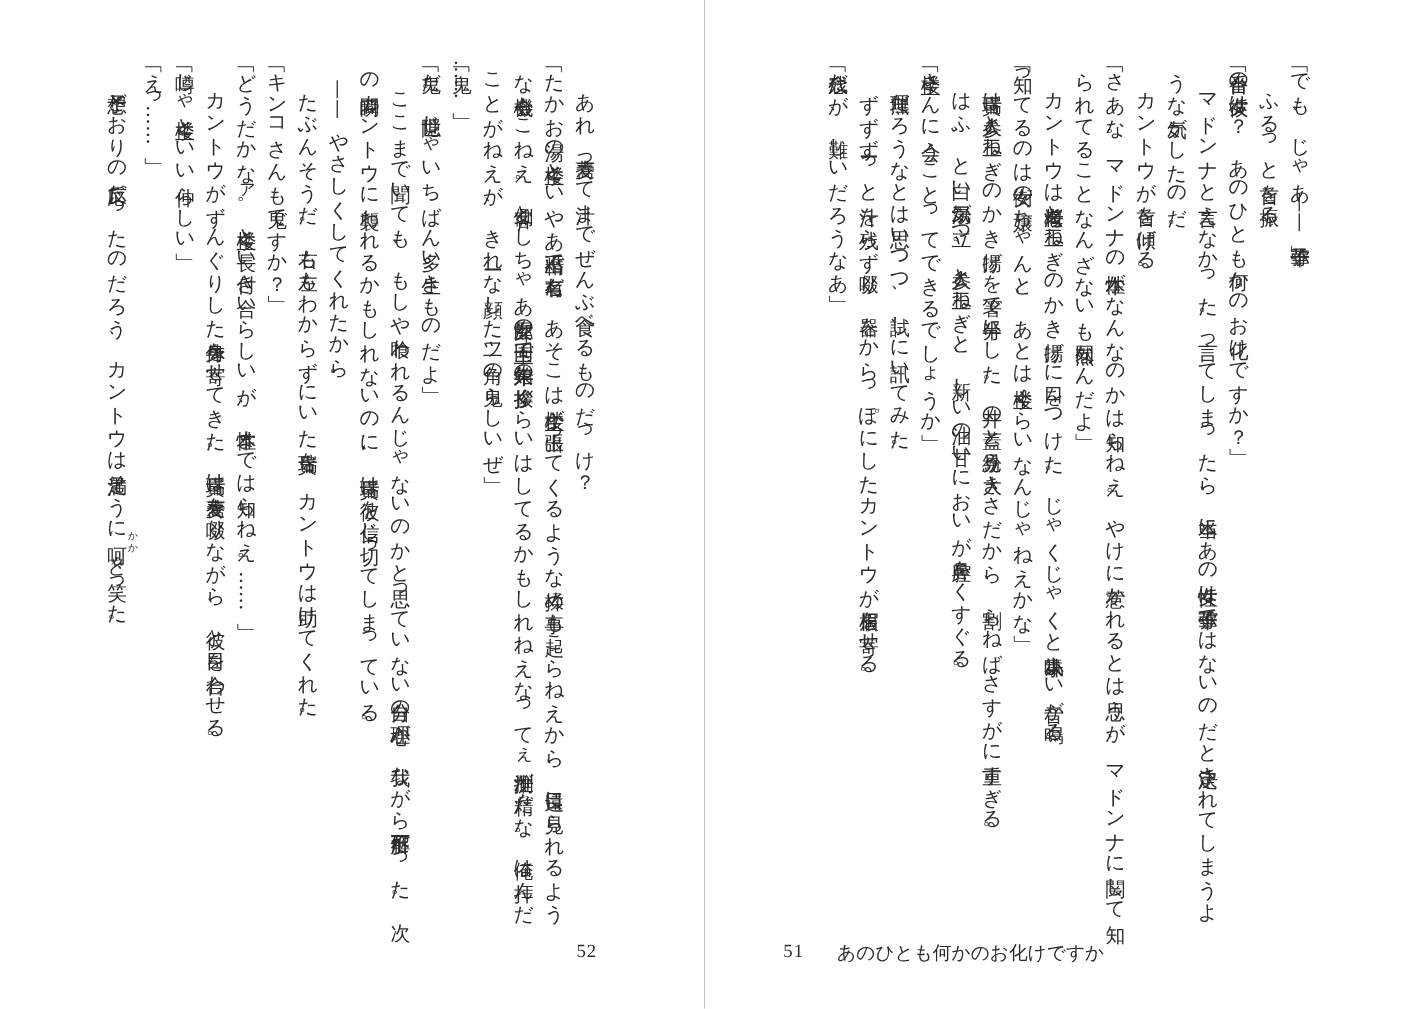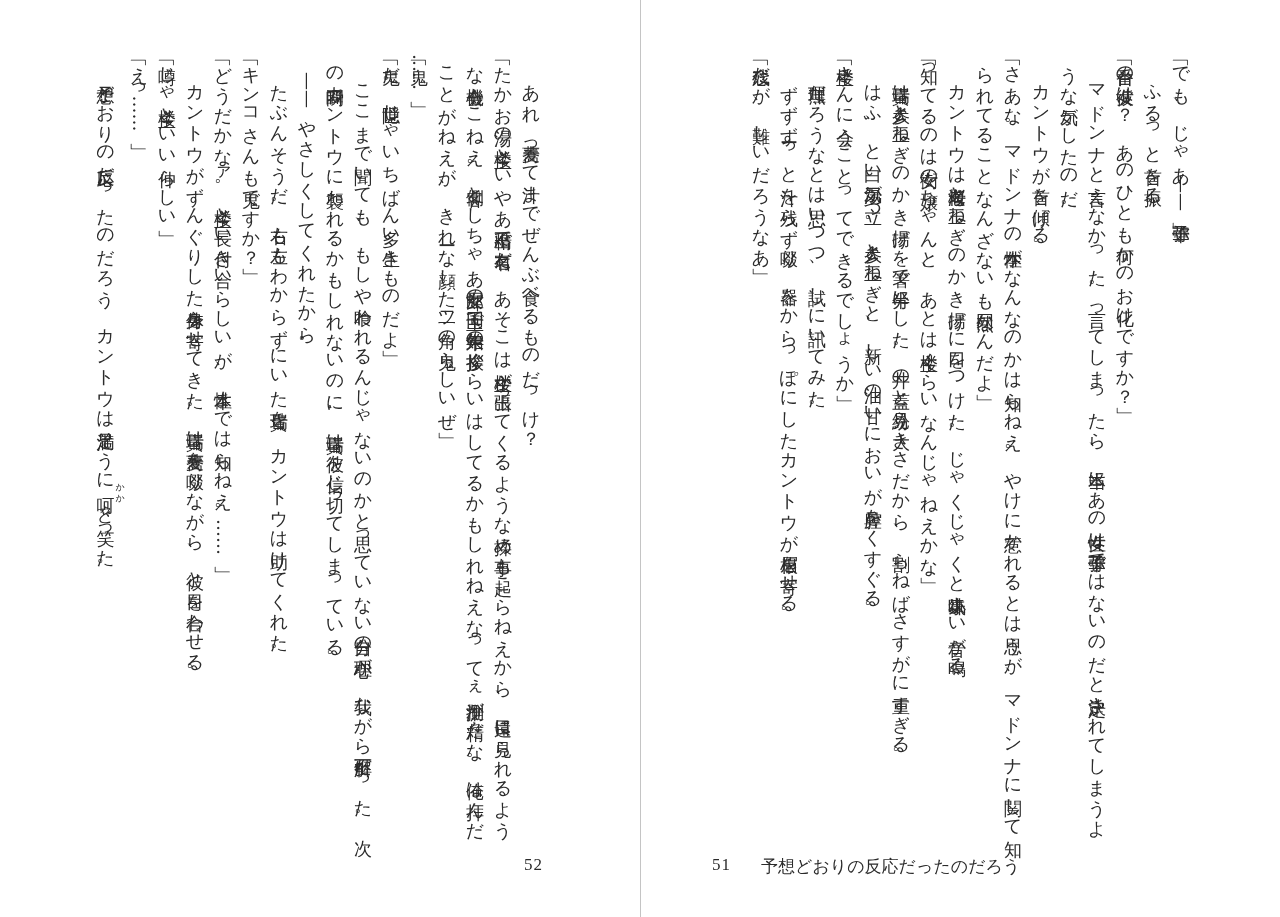--- a/index.html
+++ b/index.html
@@ -89,21 +89,21 @@
       <p>「知ってるのは女衒の嬢ちゃんと、あとは楼主くらいなんじゃねえかな」</p>
       <p class="indent">瑞貴は人参と玉ねぎのかき揚げを箸で半分にした。丼の蓋と見紛う大きさだから、割らねばさすがに重すぎる。</p>
       <p class="indent">はふ、と白い湯気が立つ。人参と玉ねぎと、新しい油の甘いにおいが鼻腔をくすぐる。</p>
       <p>「楼主さんに会うことってできるでしょうか」</p>
       <p class="indent">無理だろうなとは思いつつ、試しに訊いてみた。</p>
       <p class="indent">ずずずーっと汁を残らず啜り、器をからっぽにしたカントウが眉根を寄せる。</p>
       <p>「残念だが、難しいだろうなあ」</p>
     </div>
     <div class="footer">
       <span class="pagenum">51</span>
-      <span class="running-title">予想どおりの反応だったのだろう</span>
+      <span class="running-title">あのひとも何かのお化けですか</span>
     </div>
   </div>
 
   <div class="page page-left">
     <div class="vtext">
       <p class="indent">あれ、蕎麦って汁までぜんぶ食べるものだっけ？</p>
       <p>「たかお湯の楼主といやあ出不精で有名だ。あそこは楼主が出張ってくるような揉め事も起こらねえから、遠目に見られるような機会もこねえ。客側としちゃあ女郎屋の主同士で年末年始の挨拶くらいはしてるかもしれねえなってぇ推測が精々だな。俺は拝んだことがねえが、きれーな顔した二ツ角の鬼らしいぜ」</p>
       <p>「鬼……」</p>
       <p>「鬼だ。隠世じゃいちばん多い生きものだよ」</p>
       <p class="indent">ここまで聞いても、もしや喰われるんじゃないのかと思っていない自分の心理が、我ながら不可解だった。次の瞬間カントウに襲われるかもしれないのに、瑞貴は彼を信じ切ってしまっている。</p>

